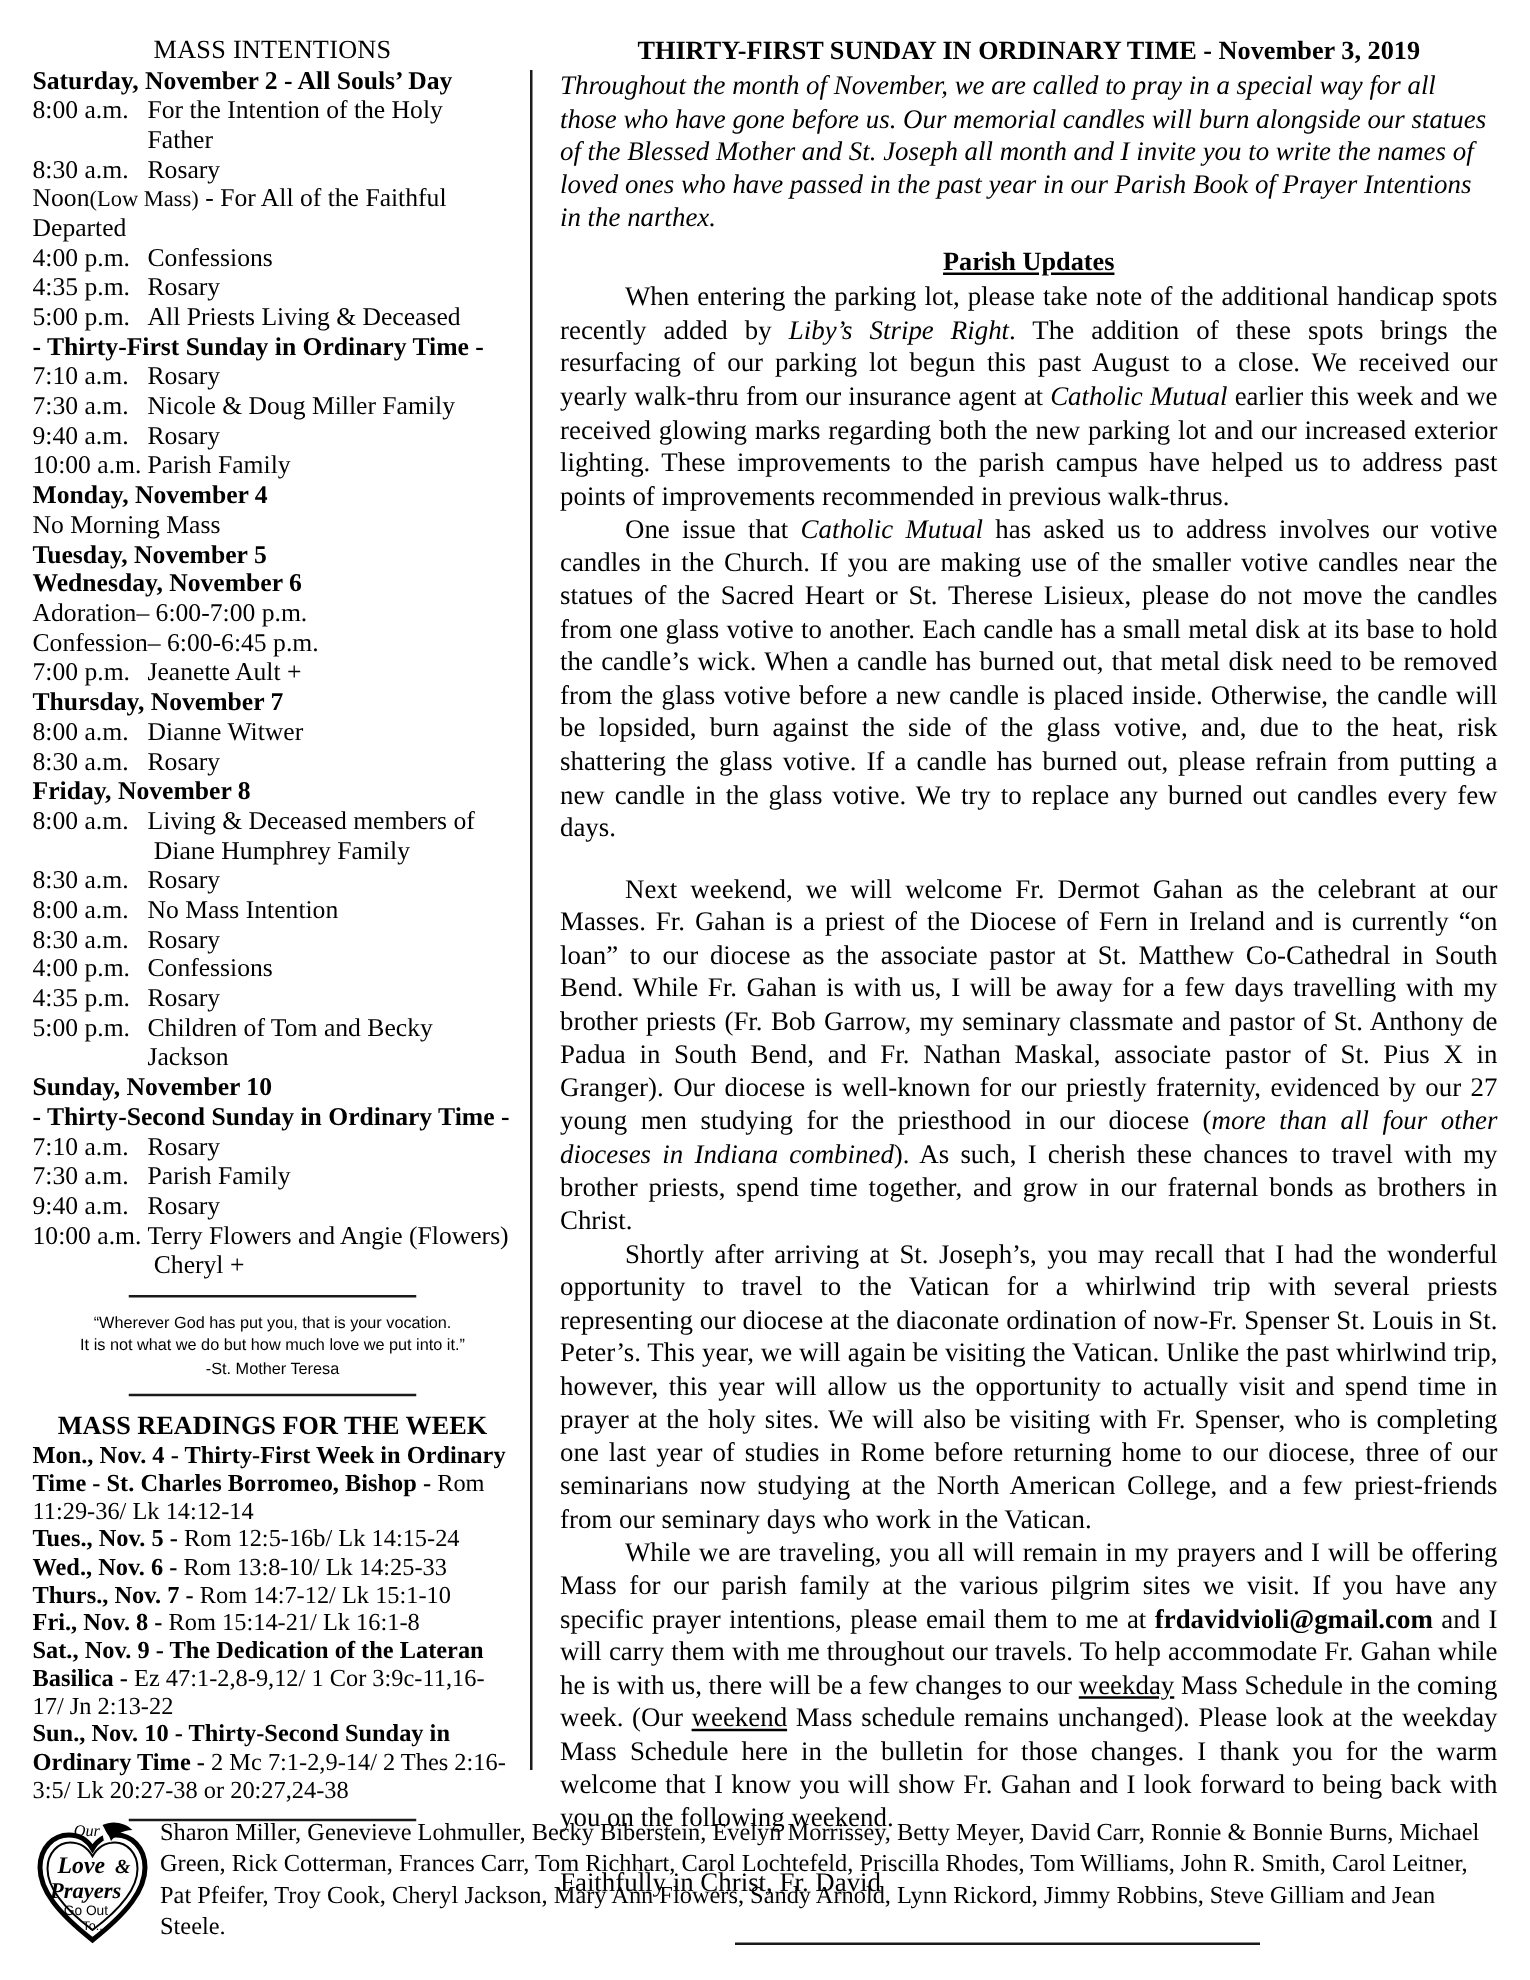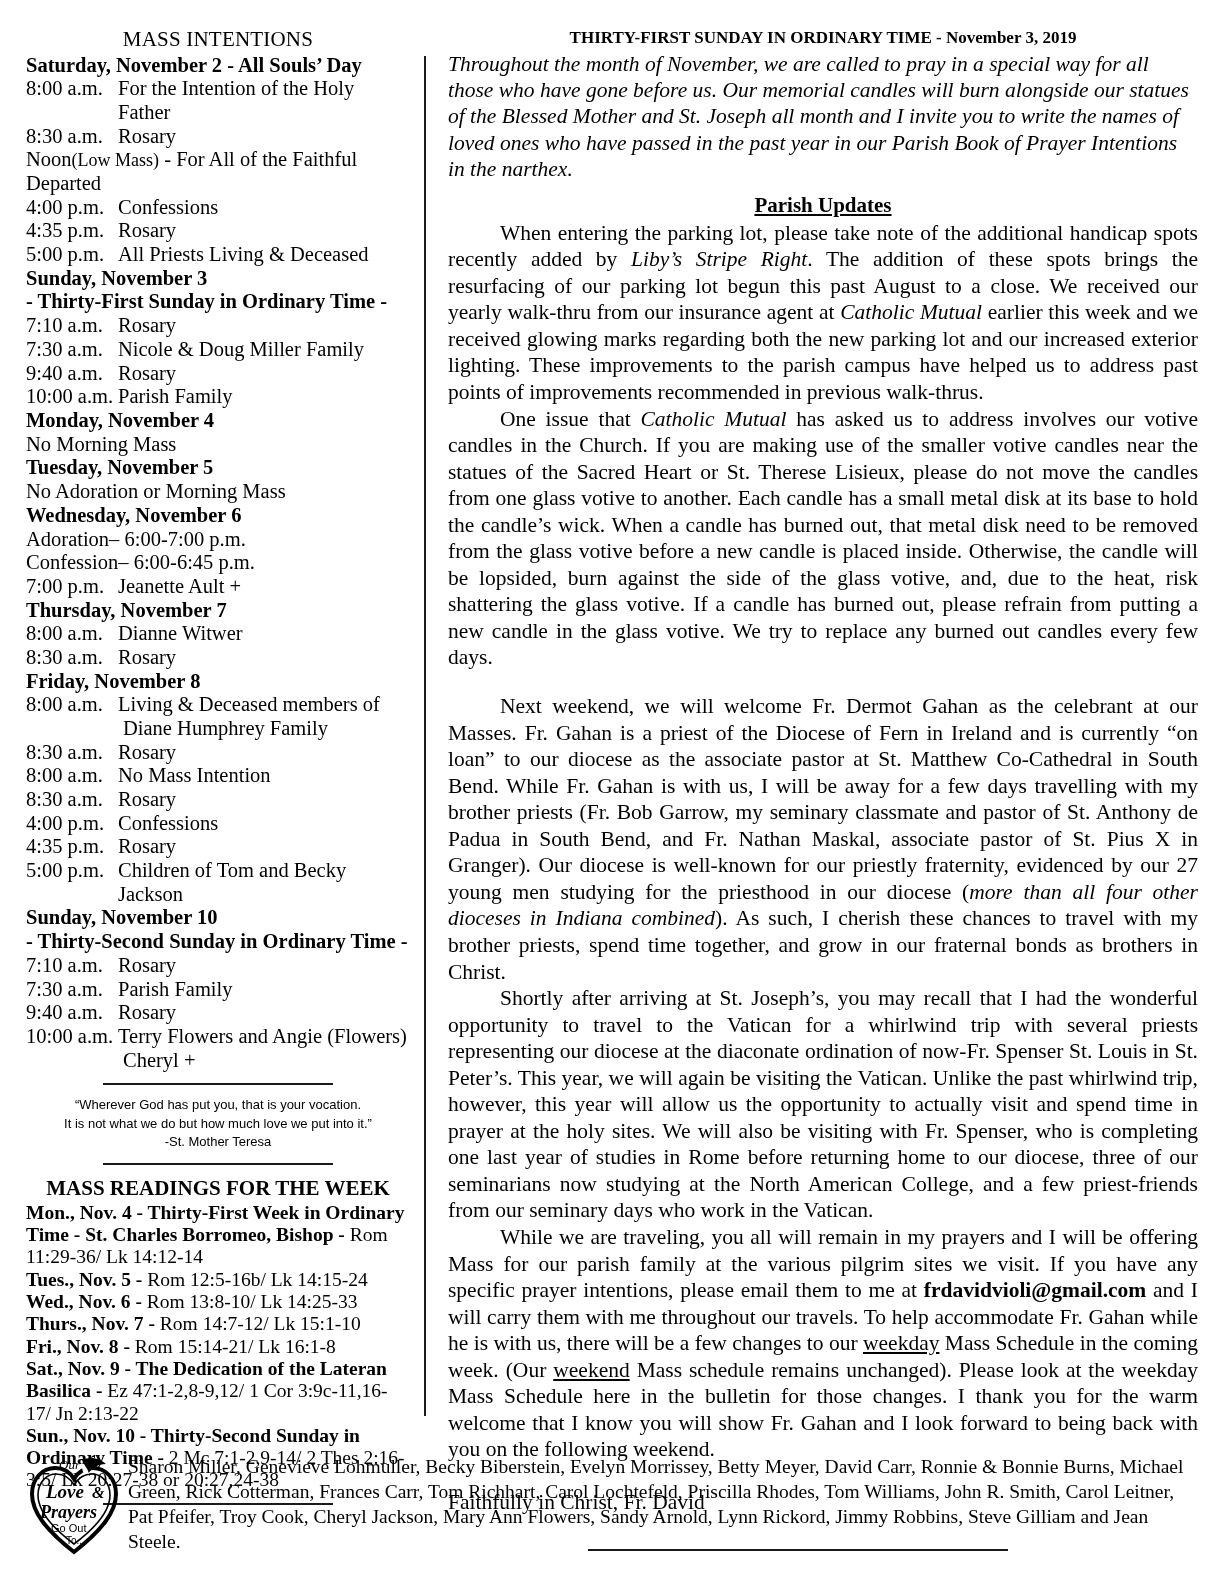--- a/index.html
+++ b/index.html
@@ -117,21 +117,21 @@
     line-height: 1.145;
     margin: 0;
     text-align: left;
   }
   .reading b { font-weight: bold; }
 
   
   .bulletin-title {
     text-align: center;
     font-weight: bold;
-    font-size: 17px;
+    font-size: 21px;
     margin: 0 0 3px 0;
     line-height: 1.15;
   }
   .intro {
     font-style: italic;
     font-size: 21.5px;
     line-height: 1.23;
     margin: 0 0 10px 0;
     text-align: left;
   }
@@ -214,42 +214,40 @@
             <span class="d">Confessions</span>
           </div>
           <div class="mass-line">
             <span class="t">4:35 p.m.</span>
             <span class="d">Rosary</span>
           </div>
           <div class="mass-line">
             <span class="t">5:00 p.m.</span>
             <span class="d">All Priests Living &amp; Deceased</span>
           </div>
-          <div class="day-head">Sunday, November 3</div>
           <div class="day-head">- Thirty-First Sunday in Ordinary Time -</div>
           <div class="mass-line">
             <span class="t">7:10 a.m.</span>
             <span class="d">Rosary</span>
           </div>
           <div class="mass-line">
             <span class="t">7:30 a.m.</span>
             <span class="d">Nicole &amp; Doug Miller Family</span>
           </div>
           <div class="mass-line">
             <span class="t">9:40 a.m.</span>
             <span class="d">Rosary</span>
           </div>
           <div class="mass-line">
             <span class="t">10:00 a.m.</span>
             <span class="d">Parish Family</span>
           </div>
           <div class="day-head">Monday, November 4</div>
           <div class="plain-line">No Morning Mass</div>
           <div class="day-head">Tuesday, November 5</div>
-          <div class="plain-line">No Adoration or Morning Mass</div>
           <div class="day-head">Wednesday, November 6</div>
           <div class="plain-line">Adoration– 6:00-7:00 p.m.</div>
           <div class="plain-line">Confession– 6:00-6:45 p.m.</div>
           <div class="mass-line">
             <span class="t">7:00 p.m.</span>
             <span class="d">Jeanette Ault +</span>
           </div>
           <div class="day-head">Thursday, November 7</div>
           <div class="mass-line">
             <span class="t">8:00 a.m.</span>

